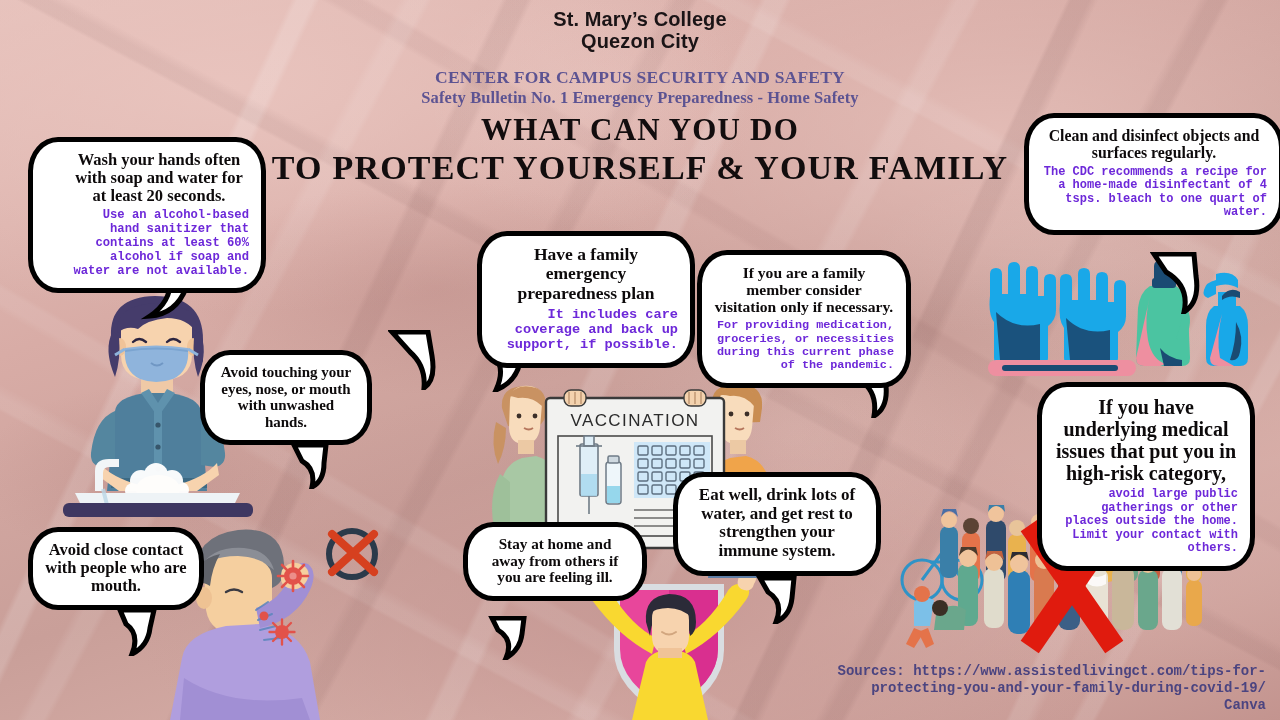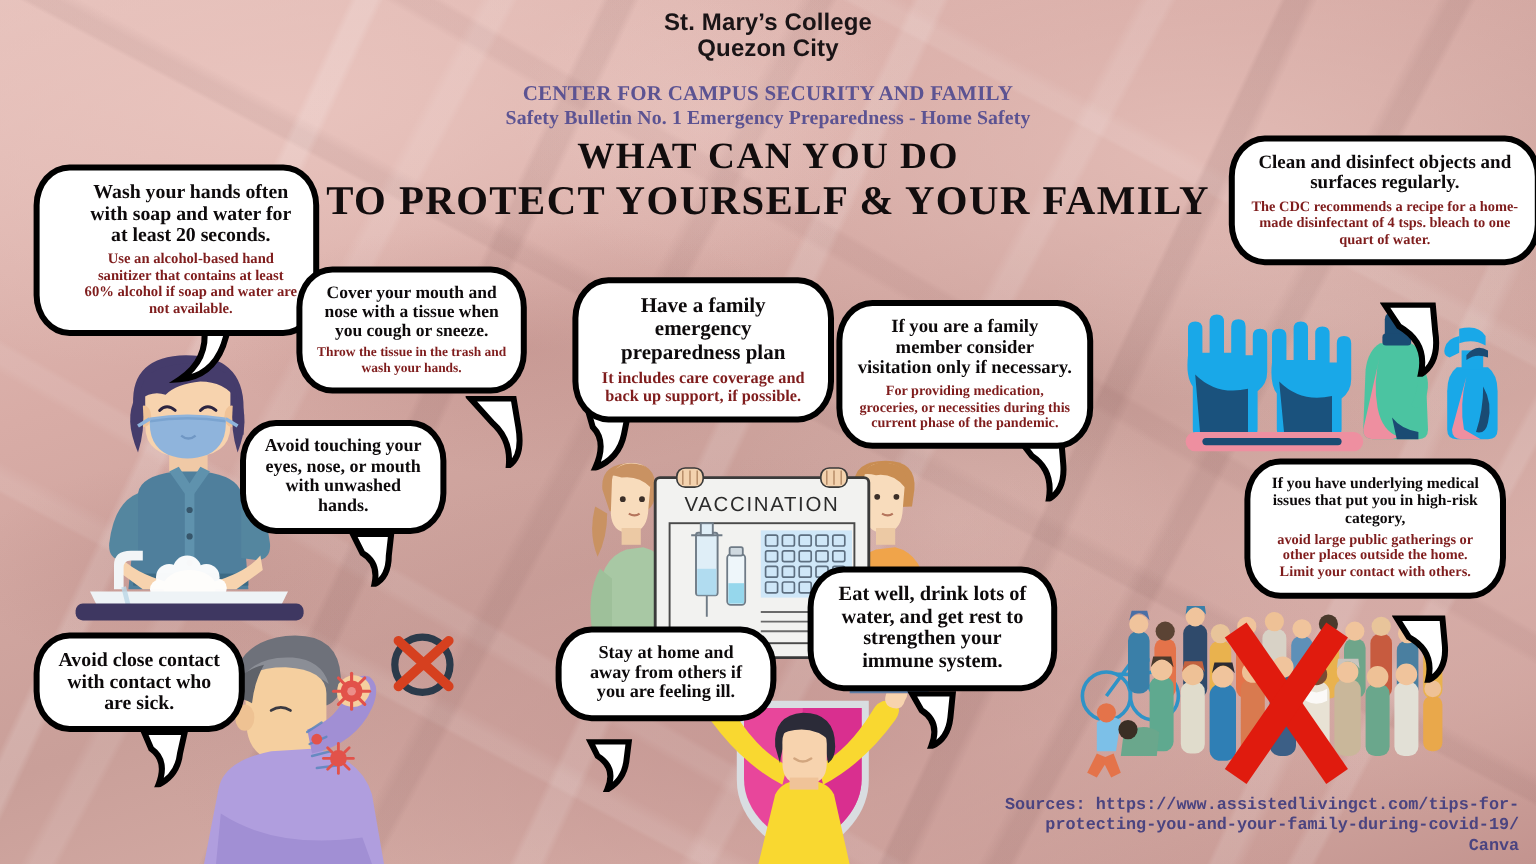--- a/index.html
+++ b/index.html
@@ -81,22 +81,22 @@
     border-radius: 30px / 34px;
     padding: 9px 12px 10px;
     text-align: center;
     z-index: 30;
   }
   .bubble .head {
     font-family: "Liberation Serif", serif;
     font-weight: 700; color: #0d0a0b; line-height: 1.1;
   }
   .bubble .sub {
-    font-family: Liberation Serif, serif;
-    font-weight: 700; color: #7f1d1d; line-height: 1.13; margin-top: 4px;
+    font-family: Liberation Mono, monospace;
+    font-weight: 700; color: #6d28d9; line-height: 1.13; margin-top: 4px; text-align: right;
   }
   .tail { position: absolute; z-index: 29; }
   .tail svg { display: block; }
 
   
   #b-wash { left: 28px;  top: 137px; width: 238px; padding-left: 36px; }
   #b-wash .head { font-size: 16.5px; }
   #b-wash .sub  { font-size: 12.2px; }
 
   #b-cover { left: 247px; top: 222px; width: 192px; }
@@ -121,21 +121,21 @@
   #b-eat .head { font-size: 17px; }
 
   #b-stay { left: 463px; top: 522px; width: 184px; }
   #b-stay .head { font-size: 15.2px; }
 
   #b-clean { left: 1024px; top: 113px; width: 260px; }
   #b-clean .head { font-size: 15.8px; }
   #b-clean .sub  { font-size: 12px; }
 
   #b-risk { left: 1037px; top: 382px; width: 218px; }
-  #b-risk .head { font-size: 13px; }
+  #b-risk .head { font-size: 20px; }
   #b-risk .sub  { font-size: 12px; }
 
   
   .illus { position: absolute; z-index: 10; }
   #ill-wash   { left: 55px;  top: 285px; width: 205px; height: 235px; z-index: 12; }
   #ill-sick   { left: 160px; top: 512px; width: 240px; height: 208px; z-index: 11; }
   #ill-vax    { left: 488px; top: 378px; width: 290px; height: 200px; z-index: 11; }
   #ill-shield { left: 556px; top: 578px; width: 225px; height: 142px; z-index: 12; }
   #ill-clean  { left: 978px; top: 252px; width: 280px; height: 128px; z-index: 11; }
   #ill-crowd  { left: 900px; top: 490px; width: 312px; height: 170px; z-index: 11; }
@@ -569,21 +569,21 @@
         <path d="M208 44 L136 148" stroke="#e01b0e" stroke-width="22" stroke-linecap="square"></path>
       </g>
     </svg>
   </div>
 
   <div class="header">
     <div class="college">
       <div>St. Mary’s College</div>
       <div>Quezon City</div>
     </div>
-    <div class="center-line">CENTER FOR CAMPUS SECURITY AND FAMILY</div>
+    <div class="center-line">CENTER FOR CAMPUS SECURITY AND SAFETY</div>
     <div class="bulletin-line">Safety Bulletin No. 1 Emergency Preparedness - Home Safety</div>
     <div class="main-title">
       <span class="l1">WHAT CAN YOU DO</span>
       <span class="l2">TO PROTECT YOURSELF &amp; YOUR FAMILY</span>
     </div>
   </div>
 
   <div class="tail" style="left:136px; top:248px;">
     <svg width="80" height="72" viewBox="0 0 80 72">
         <path d="M10 2 L62 2 L50 40 Q40 66 14 68 Q38 52 34 24 Z" fill="#fff" stroke="#000" stroke-width="5"></path>
@@ -633,31 +633,27 @@
     <svg width="60" height="56" viewBox="0 0 60 56">
         <path d="M4 2 L42 2 L44 24 Q46 46 30 54 Q36 30 14 18 Z" fill="#fff" stroke="#000" stroke-width="5"></path>
       </svg>
   </div>
 
   <div class="bubble" id="b-wash">
     <div class="head">Wash your hands often with soap and water for at least 20 seconds.</div>
     <div class="sub">Use an alcohol-based hand sanitizer that contains at least 60% alcohol if soap and water are not available.</div>
   </div>
 
-  <div class="bubble" id="b-cover">
-    <div class="head">Cover your mouth and nose with a tissue when you cough or sneeze.</div>
-    <div class="sub">Throw the tissue in the trash and wash your hands.</div>
-  </div>
 
   <div class="bubble" id="b-touch">
     <div class="head">Avoid touching your eyes, nose, or mouth with unwashed hands.</div>
   </div>
 
   <div class="bubble" id="b-close">
-    <div class="head">Avoid close contact with contact who are sick.</div>
+    <div class="head">Avoid close contact with people who are mouth.</div>
   </div>
 
   <div class="bubble" id="b-plan">
     <div class="head">Have a family emergency preparedness plan</div>
     <div class="sub">It includes care coverage and back up support, if possible.</div>
   </div>
 
   <div class="bubble" id="b-visit">
     <div class="head">If you are a family member consider visitation only if necessary.</div>
     <div class="sub">For providing medication, groceries, or necessities during this current phase of the pandemic.</div>

